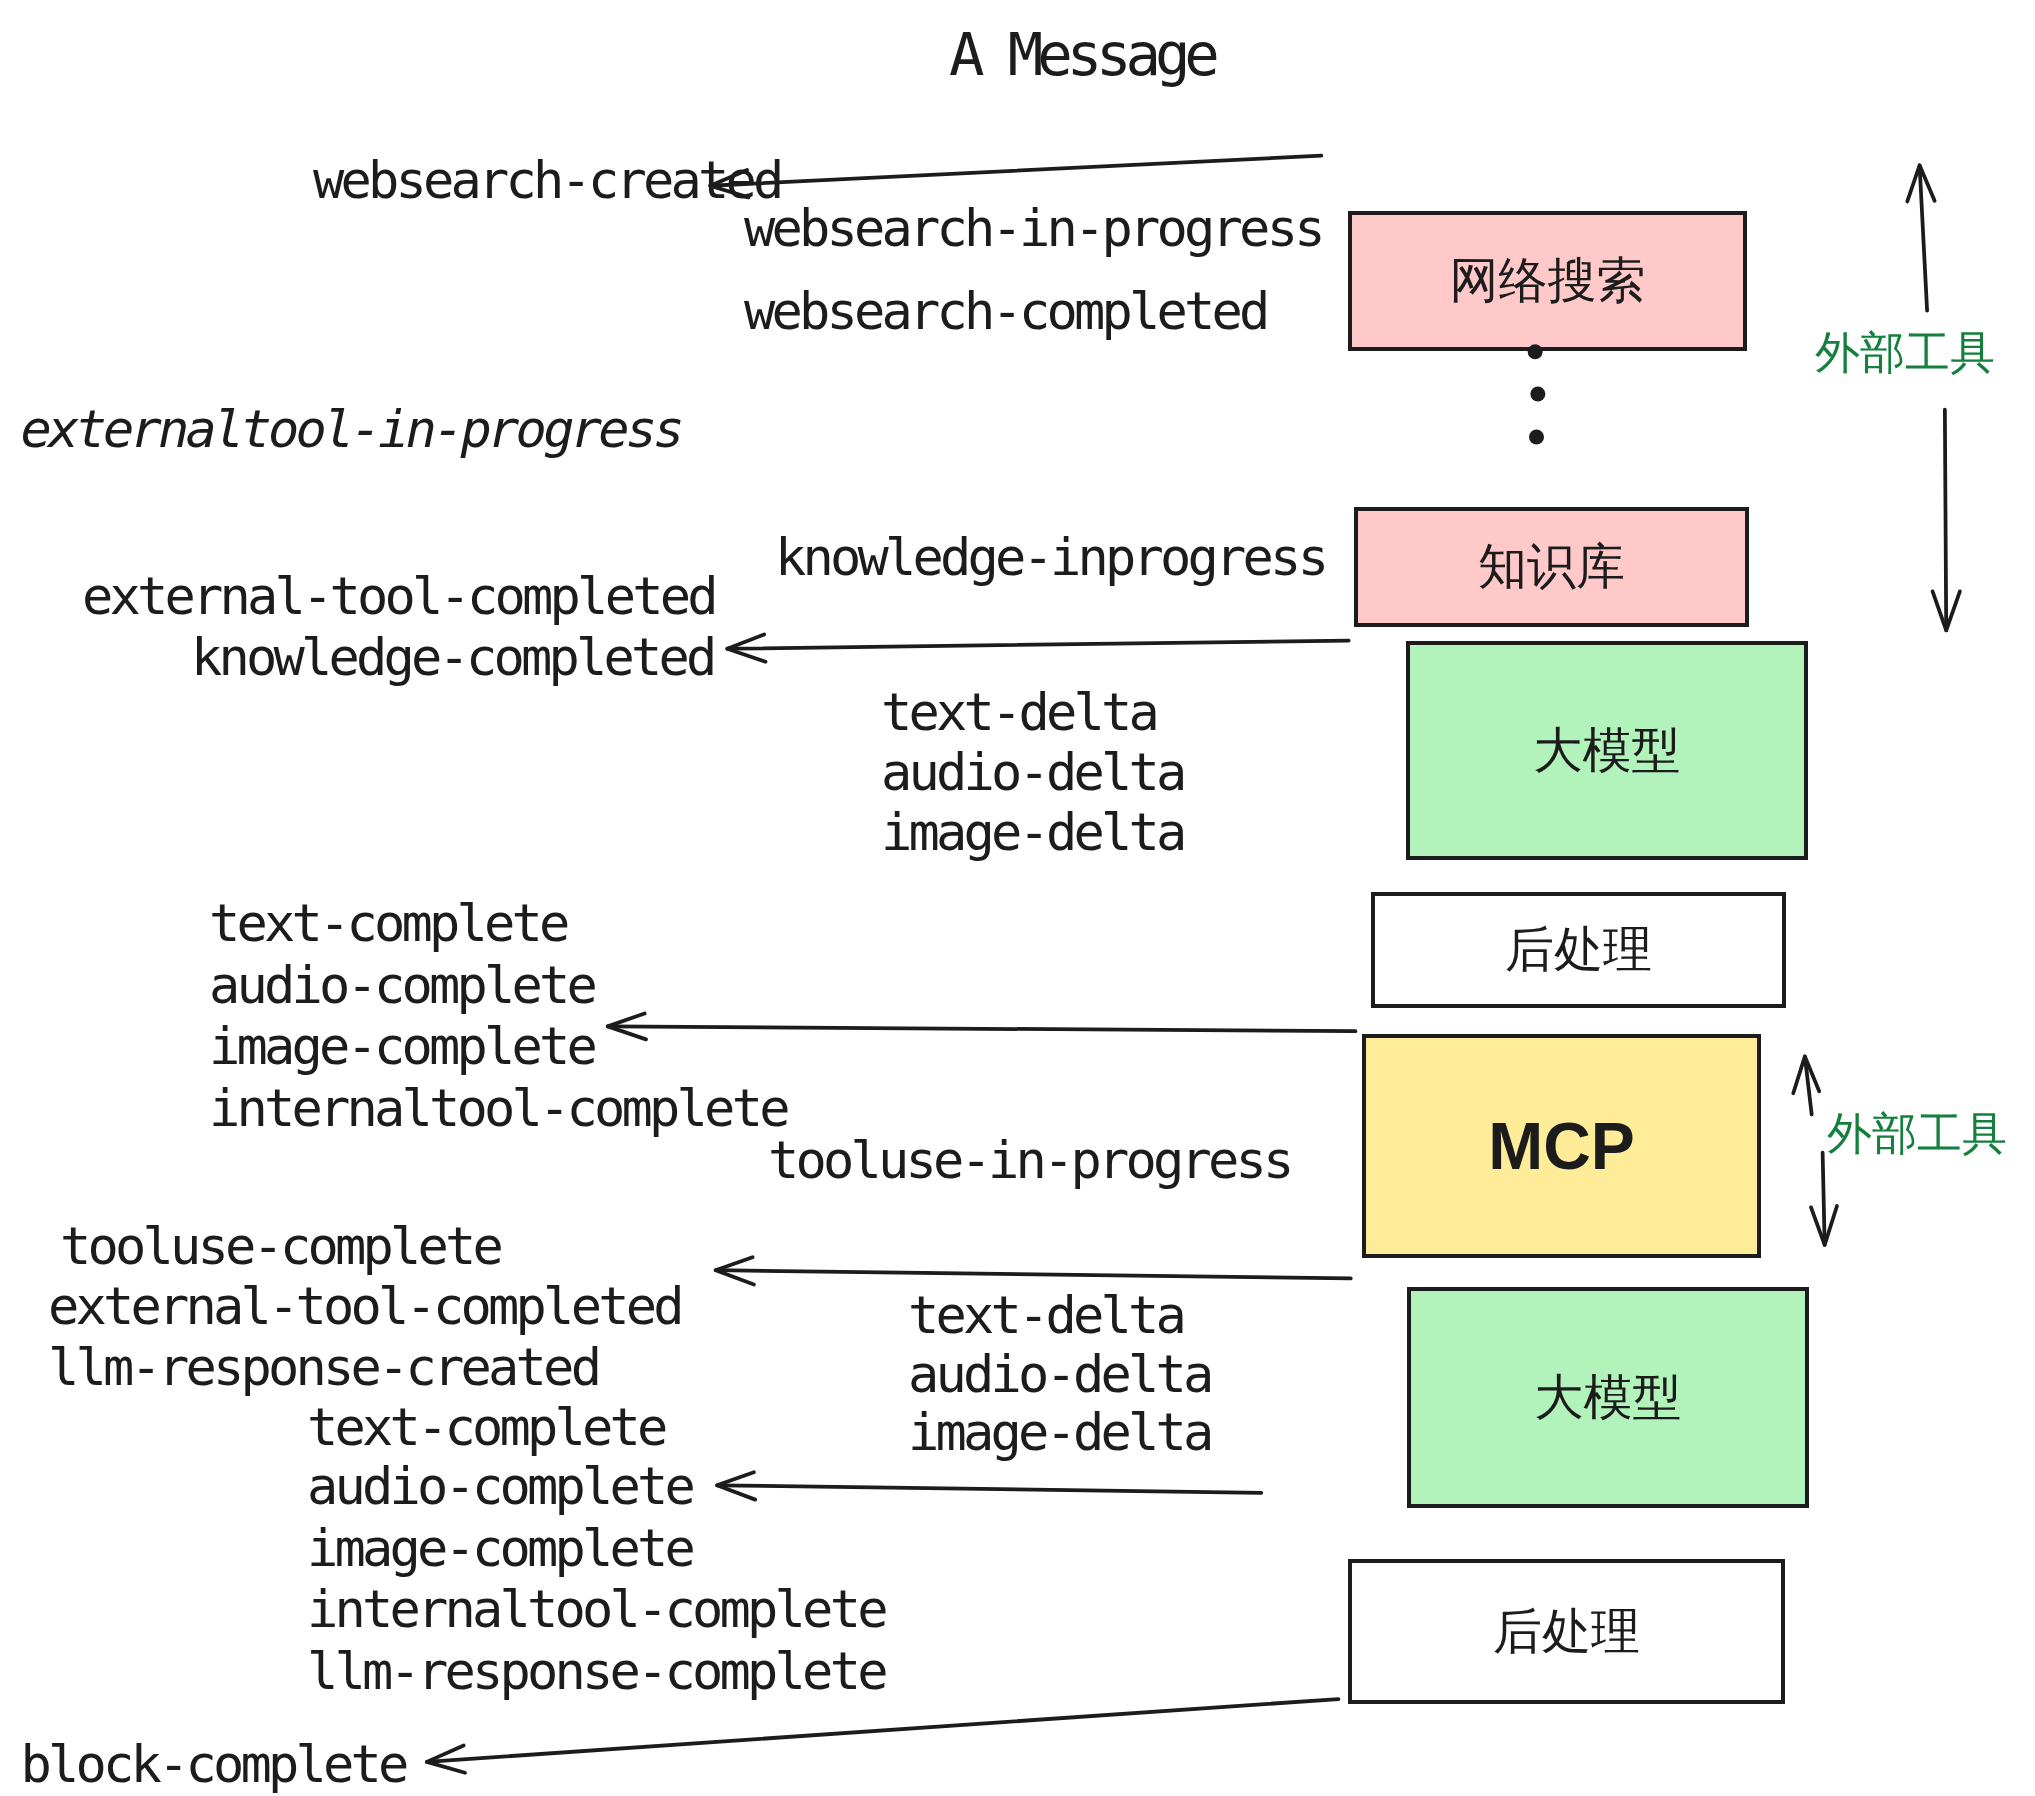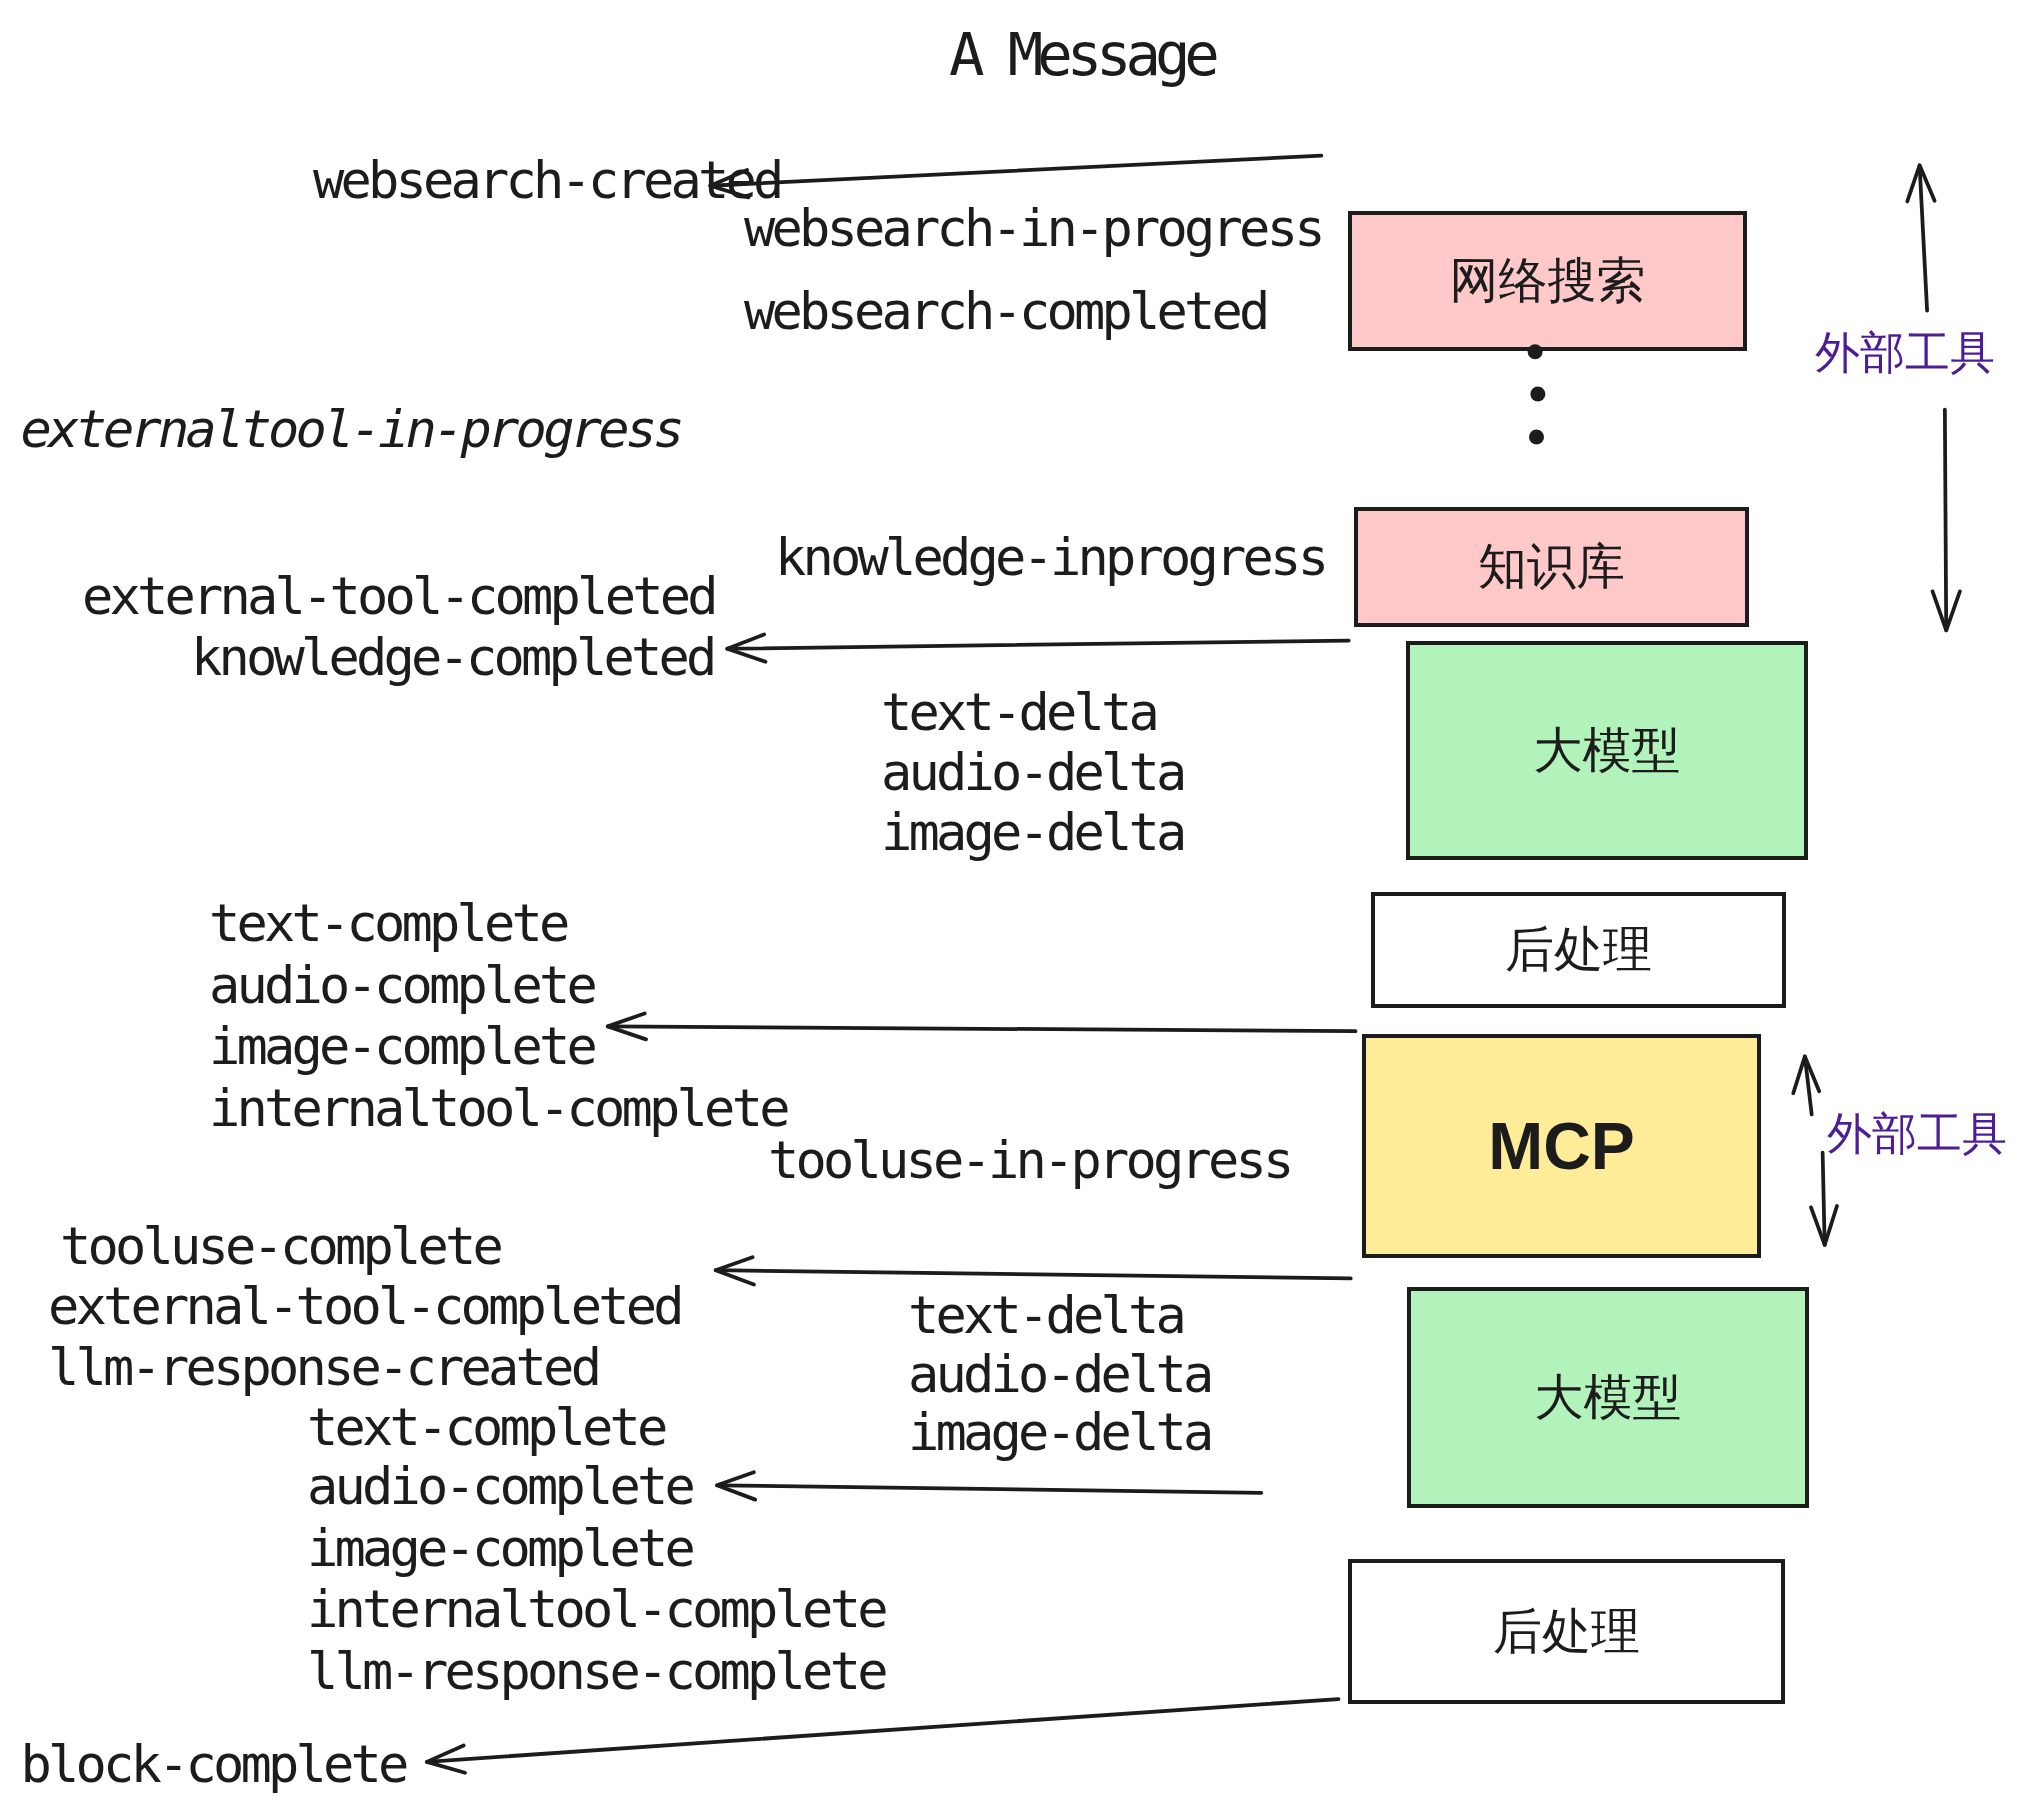--- a/index.html
+++ b/index.html
@@ -20,21 +20,21 @@
     display:flex;align-items:center;justify-content:center;
     font-family:"DejaVu Sans","Liberation Sans",sans-serif;font-size:49px;color:#1c1c1c;
   }
   .box.mono{font-family:Liberation Sans, sans-serif;font-weight:bold;font-size:66px;}
   .pink{background:#ffc9c9;}
   .green{background:#b2f2bb;margin-left:48px;}
   .yellow{background:#ffec99;}
   .white{background:#ffffff;}
   .side{
     position:absolute;font-family:"DejaVu Sans","Liberation Sans",sans-serif;
-    font-size:45px;line-height:1;white-space:pre;color:#4c1d95;
+    font-size:45px;line-height:1;white-space:pre;color:#15803d;
   }
   svg.overlay{position:absolute;left:0;top:0;width:2035px;height:1796px;pointer-events:none;}
   svg.overlay path{stroke:#1c1c1c;stroke-width:5.5;fill:none;stroke-linecap:round;stroke-linejoin:round;}
   svg.overlay circle{fill:#1c1c1c;stroke:none;}
 </style>
 </head>
 <body>
 
 <div class="canvas">
 

